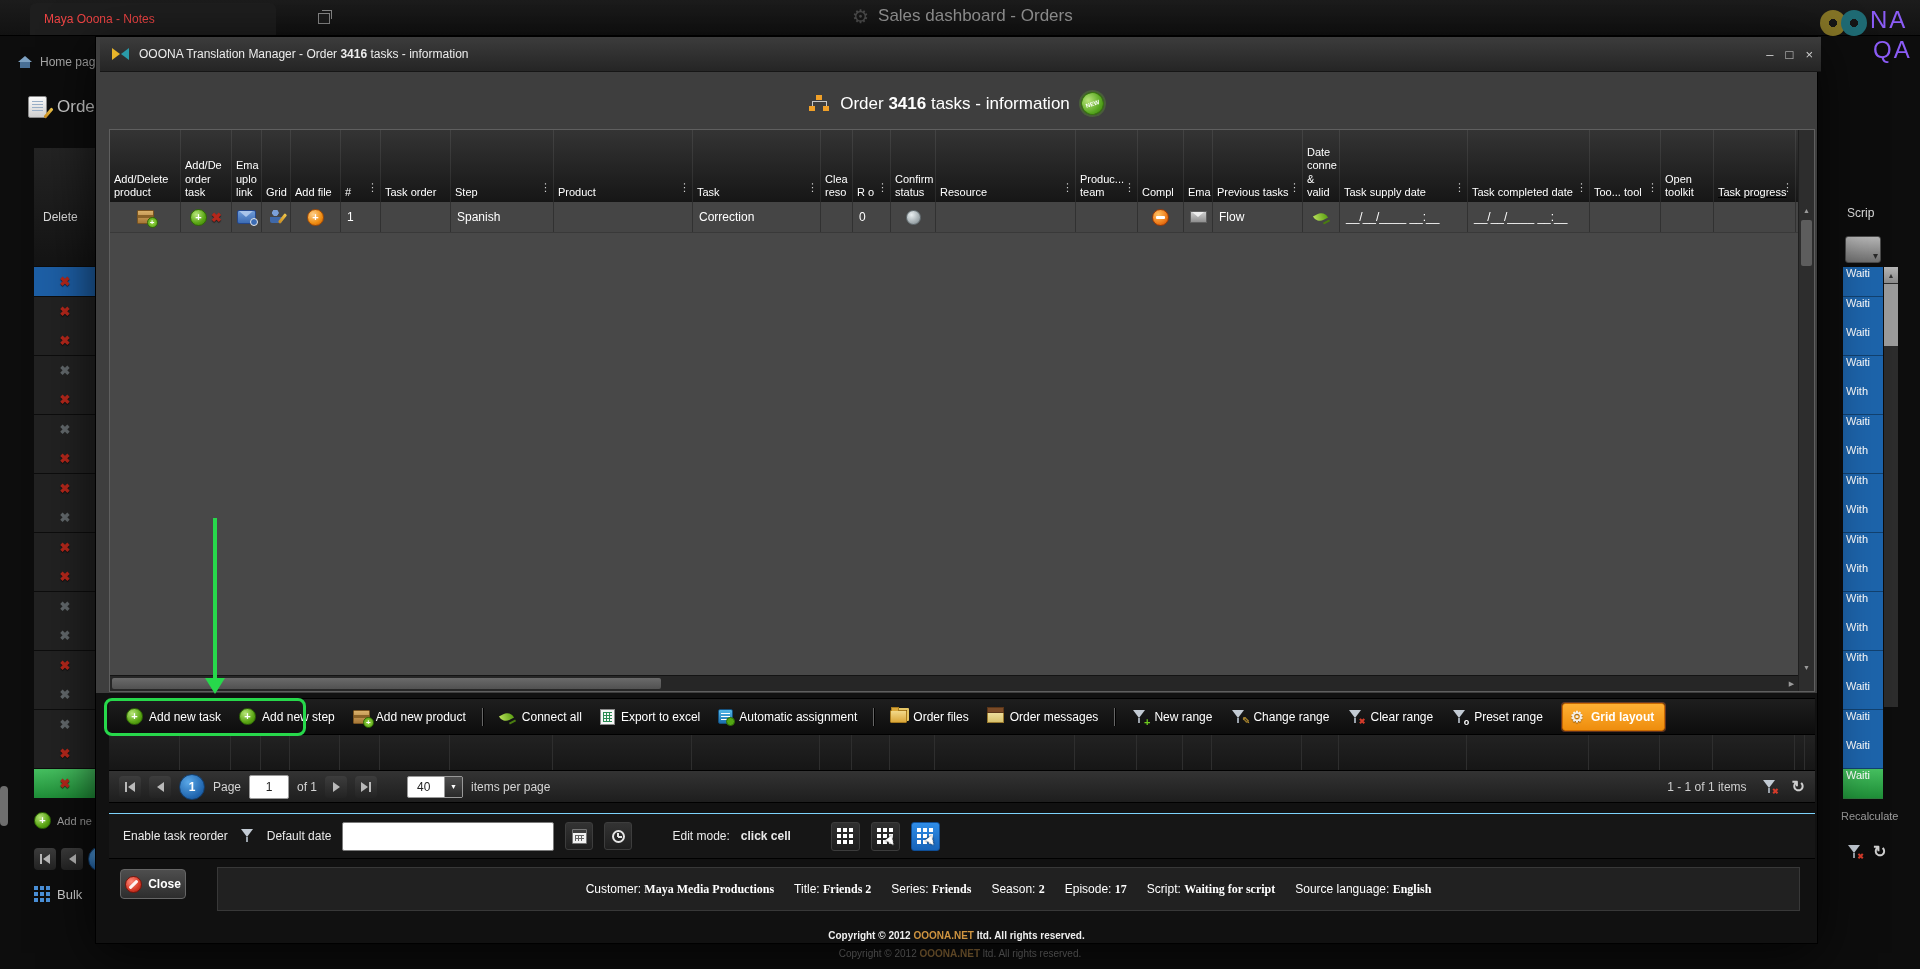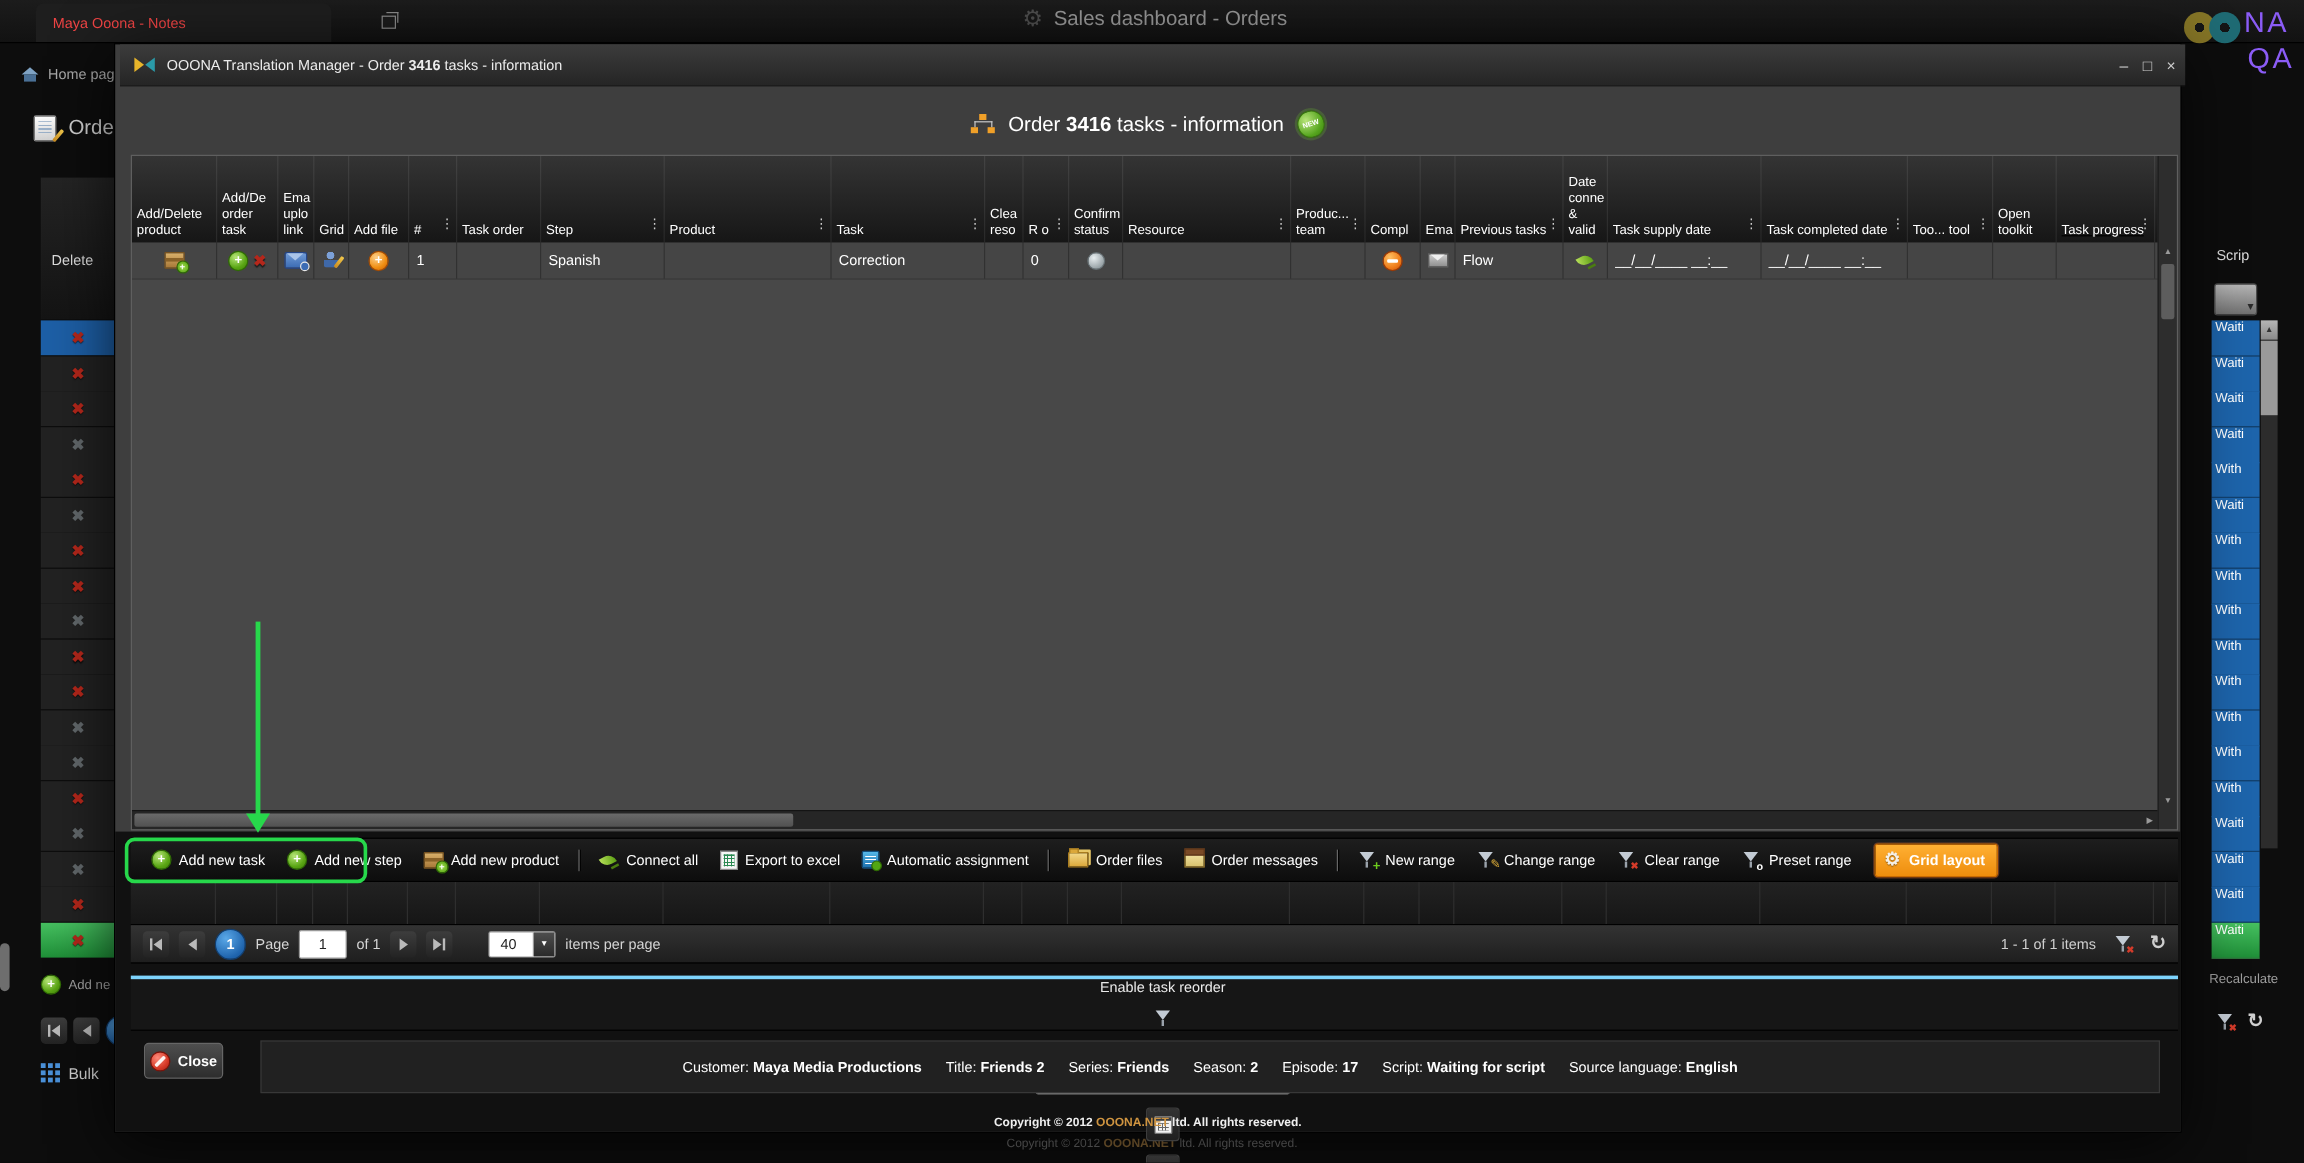--- a/index.html
+++ b/index.html
@@ -116,34 +116,34 @@
   .t-left{width:0;height:0;border-top:5px solid transparent;border-bottom:5px solid transparent;border-right:7px solid #b9b9b9;}
   .t-right{width:0;height:0;border-top:5px solid transparent;border-bottom:5px solid transparent;border-left:7px solid #b9b9b9;}
   .pbar{width:2px;height:10px;background:#b9b9b9;}
   .pg-current{width:24px;height:24px;border-radius:50%;background:radial-gradient(circle at 35% 30%,#5aa8e8,#1f64ad 70%,#174e8a);border:1px solid #123e6e;color:#fff;font-weight:bold;font-size:12px;display:flex;align-items:center;justify-content:center;flex:none;}
   .pg-input{width:34px;height:20px;background:#fff;border:1px solid #999;border-radius:2px;font-size:12px;color:#222;text-align:center;font-family:"Liberation Sans",sans-serif;}
   .pg-select{width:56px;height:22px;background:#fff;border:1px solid #999;border-radius:2px;position:relative;font-size:12px;color:#222;display:flex;align-items:center;padding-left:9px;box-sizing:border-box;}
   .pg-dd{position:absolute;right:0;top:0;bottom:0;width:17px;background:linear-gradient(#4e4e4e,#2a2a2a);border-left:1px solid #999;display:flex;align-items:center;justify-content:center;color:#fff;font-size:7px;}
   .pg-right{margin-left:auto;display:flex;align-items:center;gap:14px;color:#cfcfcf;}
 
   
-  .controls{position:absolute;left:13px;top:776px;width:1706px;height:46px;background:#161616;border-top:3px solid #7dd3fc;border-bottom:1px solid #000;display:flex;align-items:center;gap:11px;padding-left:14px;box-sizing:border-box;font-size:12px;color:#eaeaea;flex-direction:column;}
+  .controls{position:absolute;left:13px;top:776px;width:1706px;height:46px;background:#161616;border-top:1px solid #7dd3fc;border-bottom:1px solid #000;display:flex;align-items:center;gap:11px;padding-left:14px;box-sizing:border-box;font-size:12px;color:#eaeaea;}
   .ctl-input{width:206px;height:25px;background:#fff;border:1px solid #7a7a7a;border-radius:2px;font-family:"Liberation Sans",sans-serif;}
   .ctl-btn{width:26px;height:26px;border-radius:3px;background:linear-gradient(#333,#1f1f1f);border:1px solid #3d3d3d;display:flex;align-items:center;justify-content:center;flex:none;}
   .em-btn{width:27px;height:27px;border-radius:3px;background:linear-gradient(#303030,#1d1d1d);border:1px solid #3c3c3c;display:flex;align-items:center;justify-content:center;flex:none;}
   .em-btn.active{background:linear-gradient(#2f8de8,#1763b8);border-color:#0f4e96;}
   .em-gap{width:18px;}
 
   
   .close-btn{position:absolute;left:24px;top:832px;width:66px;height:30px;border-radius:4px;background:linear-gradient(#4e4e4e,#2d2d2d);border:1px solid #666;display:flex;align-items:center;justify-content:center;gap:6px;color:#fff;font-size:12px;font-weight:bold;box-sizing:border-box;}
   .close-ic{position:relative;width:15px;height:15px;border-radius:50%;background:radial-gradient(circle at 35% 30%,#ff8a7a,#d63a28 60%,#9e1c10);border:1px solid #7a130a;flex:none;}
   .close-ic::before{content:"";position:absolute;left:2px;top:6px;right:2px;height:3px;background:rgba(255,255,255,.92);transform:rotate(-45deg);border-radius:1px;}
   .info-bar{position:absolute;left:121px;top:830px;width:1583px;height:44px;background:#212121;border:1px solid #383838;box-sizing:border-box;display:flex;align-items:center;justify-content:center;gap:20px;font-size:12px;color:#fff;}
   .fi-label{font-weight:normal;}
-  .fi-value{font-weight:bold;}
+  .fi-value{font-weight:bold;font-family:Liberation Serif, serif;}
   .modal-copy{position:absolute;left:0;top:893px;width:1721px;text-align:center;font-size:10px;font-weight:bold;color:#efefef;}
   .modal-copy .brand{color:#cf9440;}
 
   
   .anno-rect{position:absolute;left:104px;top:698px;width:202px;height:38px;border:3px solid #27d84b;border-radius:8px;box-sizing:border-box;z-index:60;}
   .anno-line{position:absolute;left:213px;top:518px;width:4px;height:162px;background:#27d84b;z-index:60;}
   .anno-head{position:absolute;left:205px;top:678px;width:0;height:0;border-left:10px solid transparent;border-right:10px solid transparent;border-top:16px solid #27d84b;z-index:60;}
 
   
   .ico{display:inline-flex;align-items:center;justify-content:center;position:relative;flex:none;}

